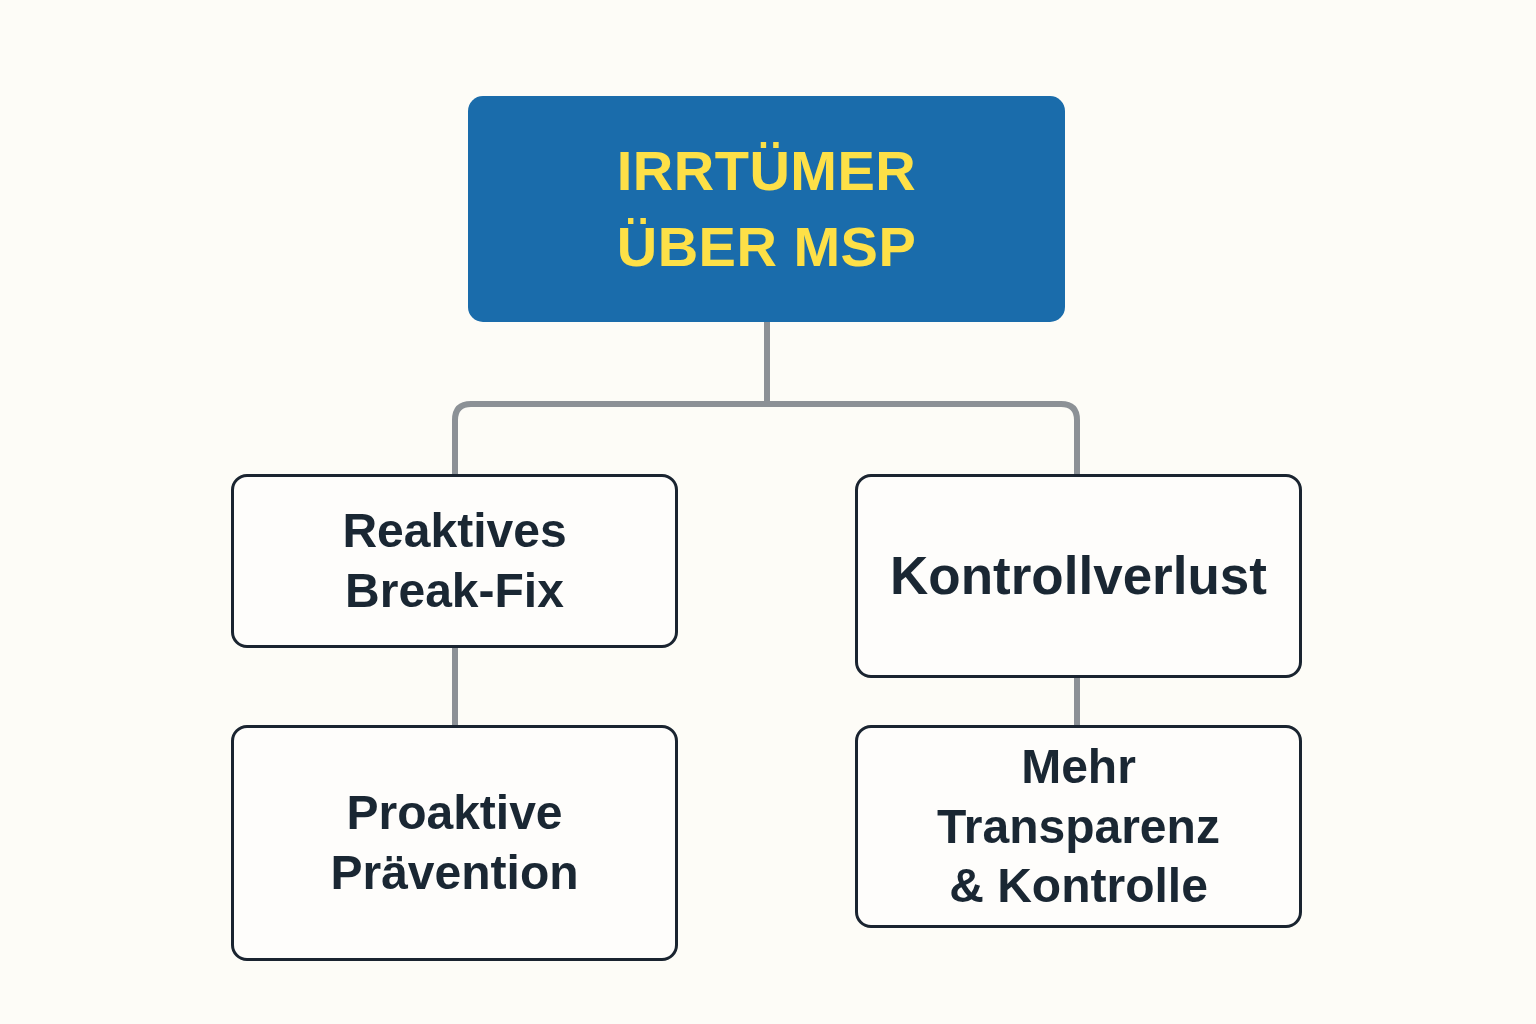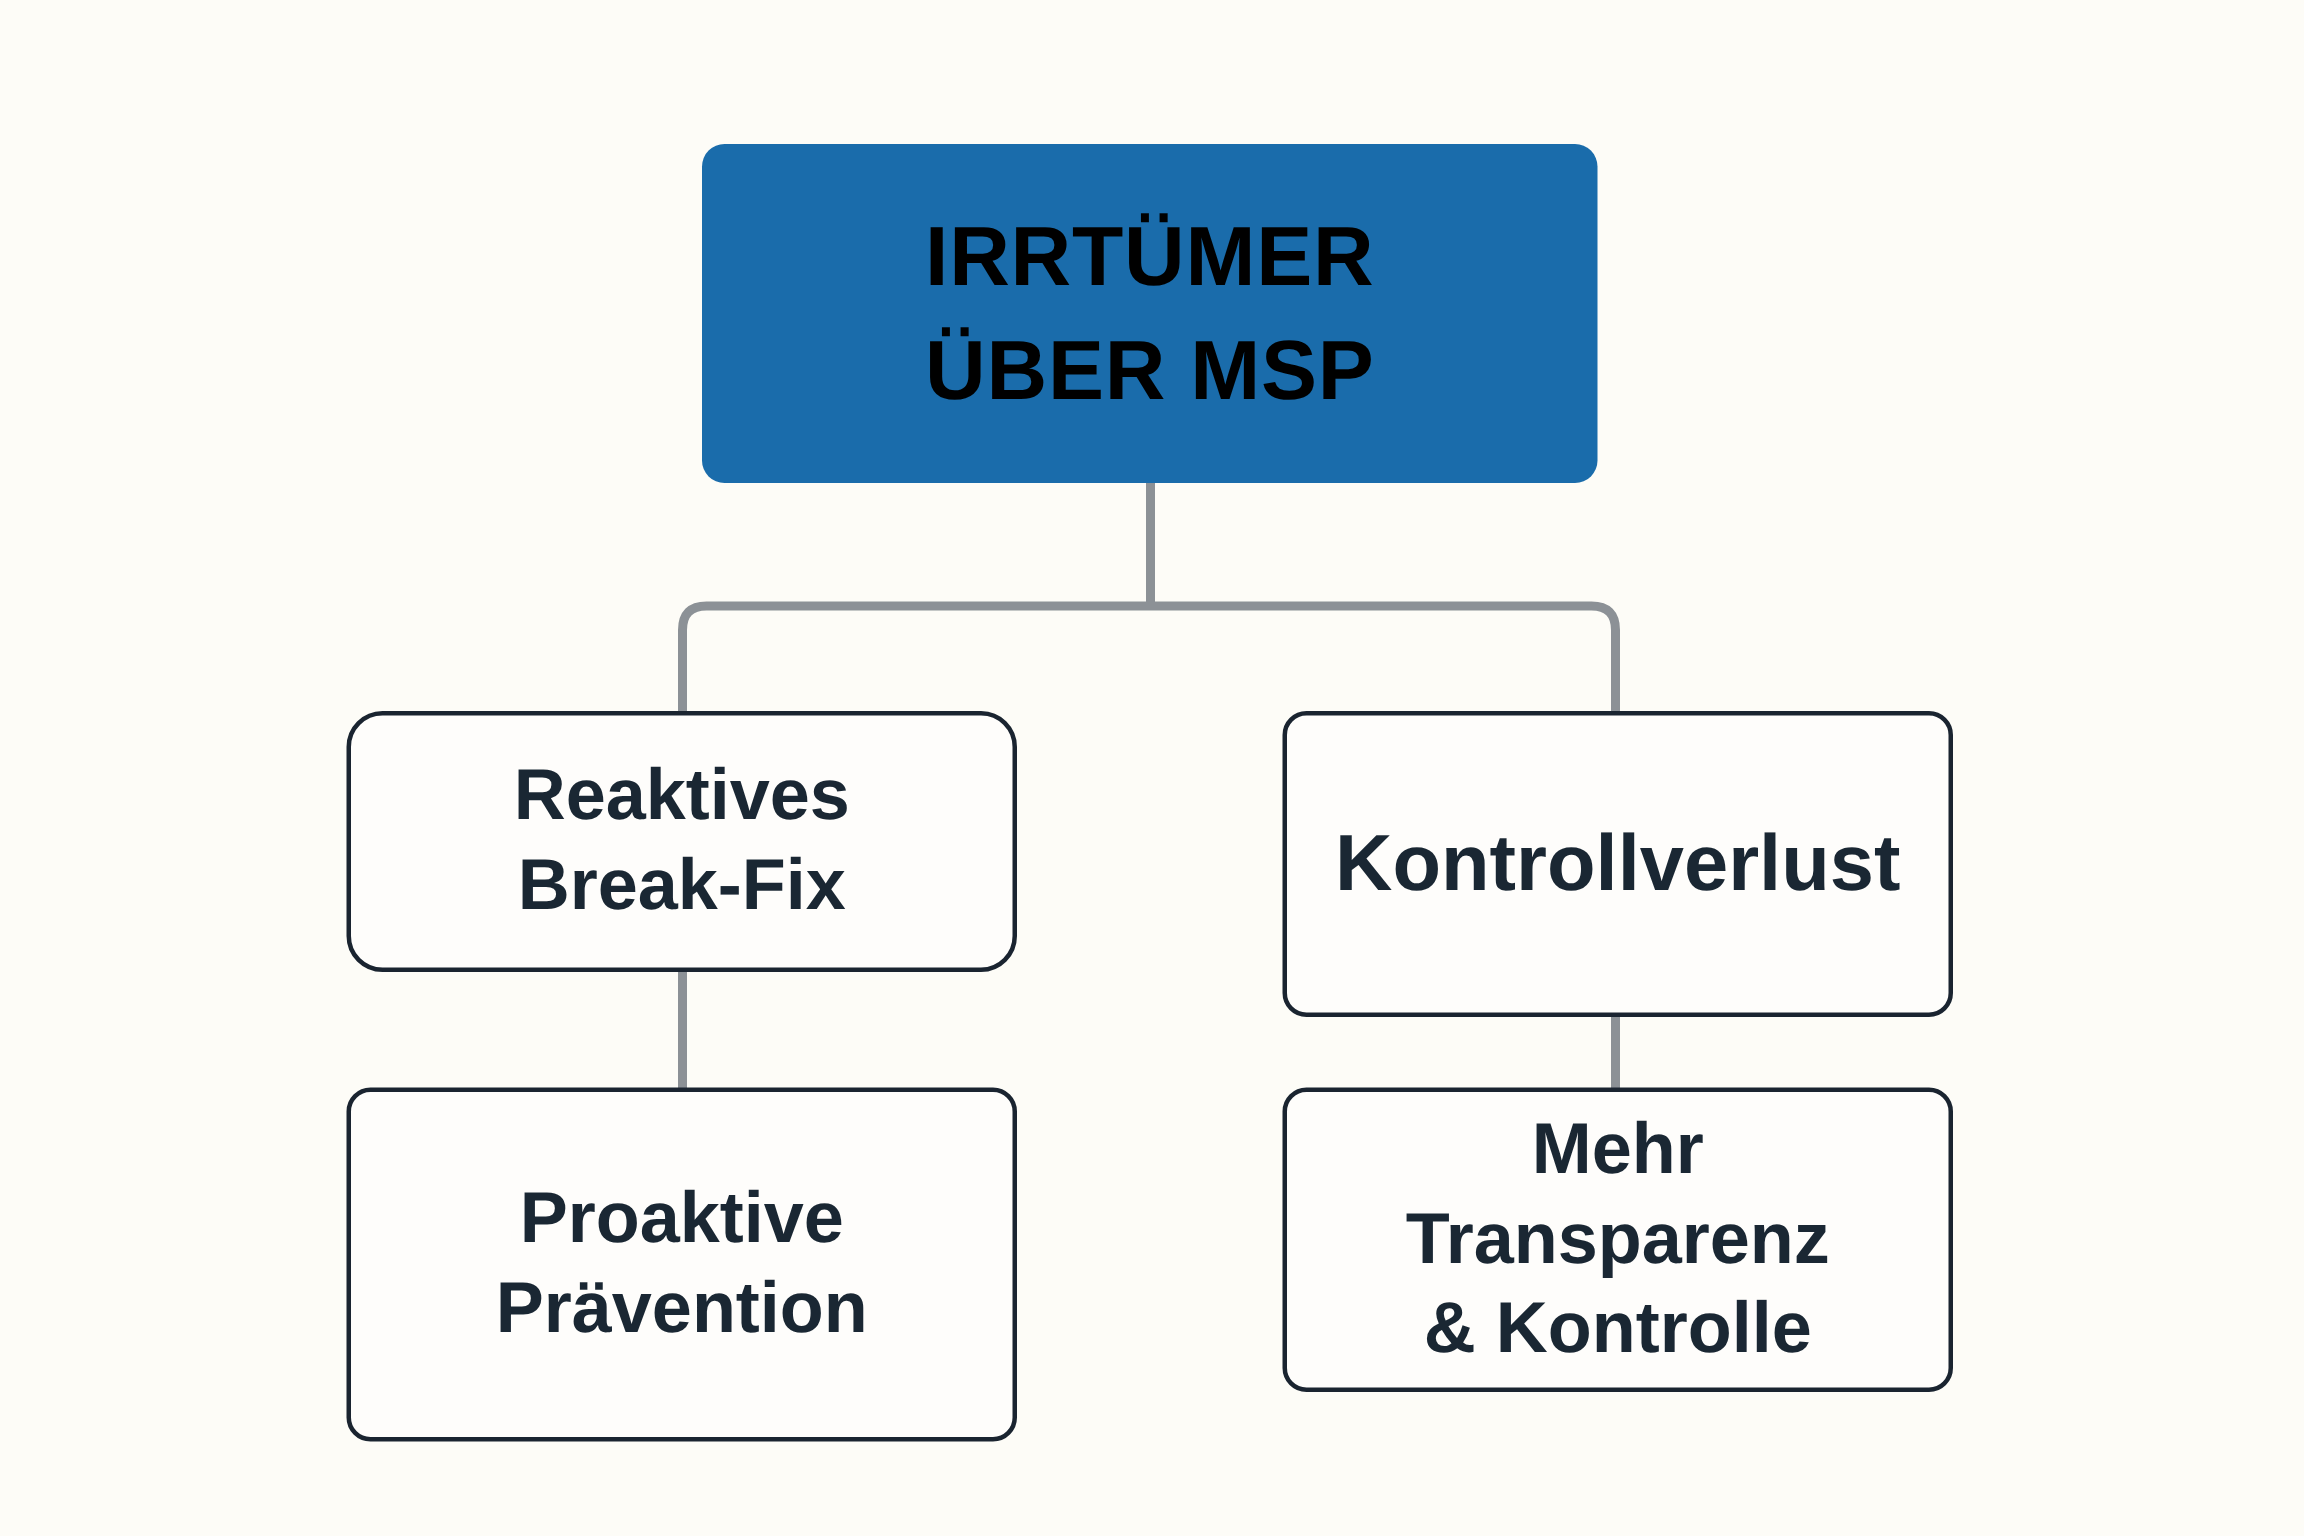--- a/index.html
+++ b/index.html
@@ -45,21 +45,21 @@
 
   .node-root {
     left: 468px;
     top: 96px;
     width: 597px;
     height: 226px;
     background: #1a6cab;
     border-radius: 15px;
   }
   .node-root .node-label {
-    color: #000000;
+    color: #fde047;
     font-size: 56px;
     font-weight: bold;
     line-height: 1.35;
     letter-spacing: 0.5px;
     text-transform: uppercase;
     white-space: pre-line;
   }
 
   .node-child {
     background: #fefdfb;
@@ -71,21 +71,20 @@
     font-weight: bold;
     line-height: 1.24;
     white-space: pre-line;
   }
 
   #node-reaktives-break-fix {
     left: 231px;
     top: 474px;
     width: 447px;
     height: 174px;
-    border-radius: 24px;
   }
   #node-reaktives-break-fix .node-label { font-size: 48px; }
 
   #node-kontrollverlust {
     left: 855px;
     top: 474px;
     width: 447px;
     height: 204px;
   }
   #node-kontrollverlust .node-label { font-size: 53px; }

